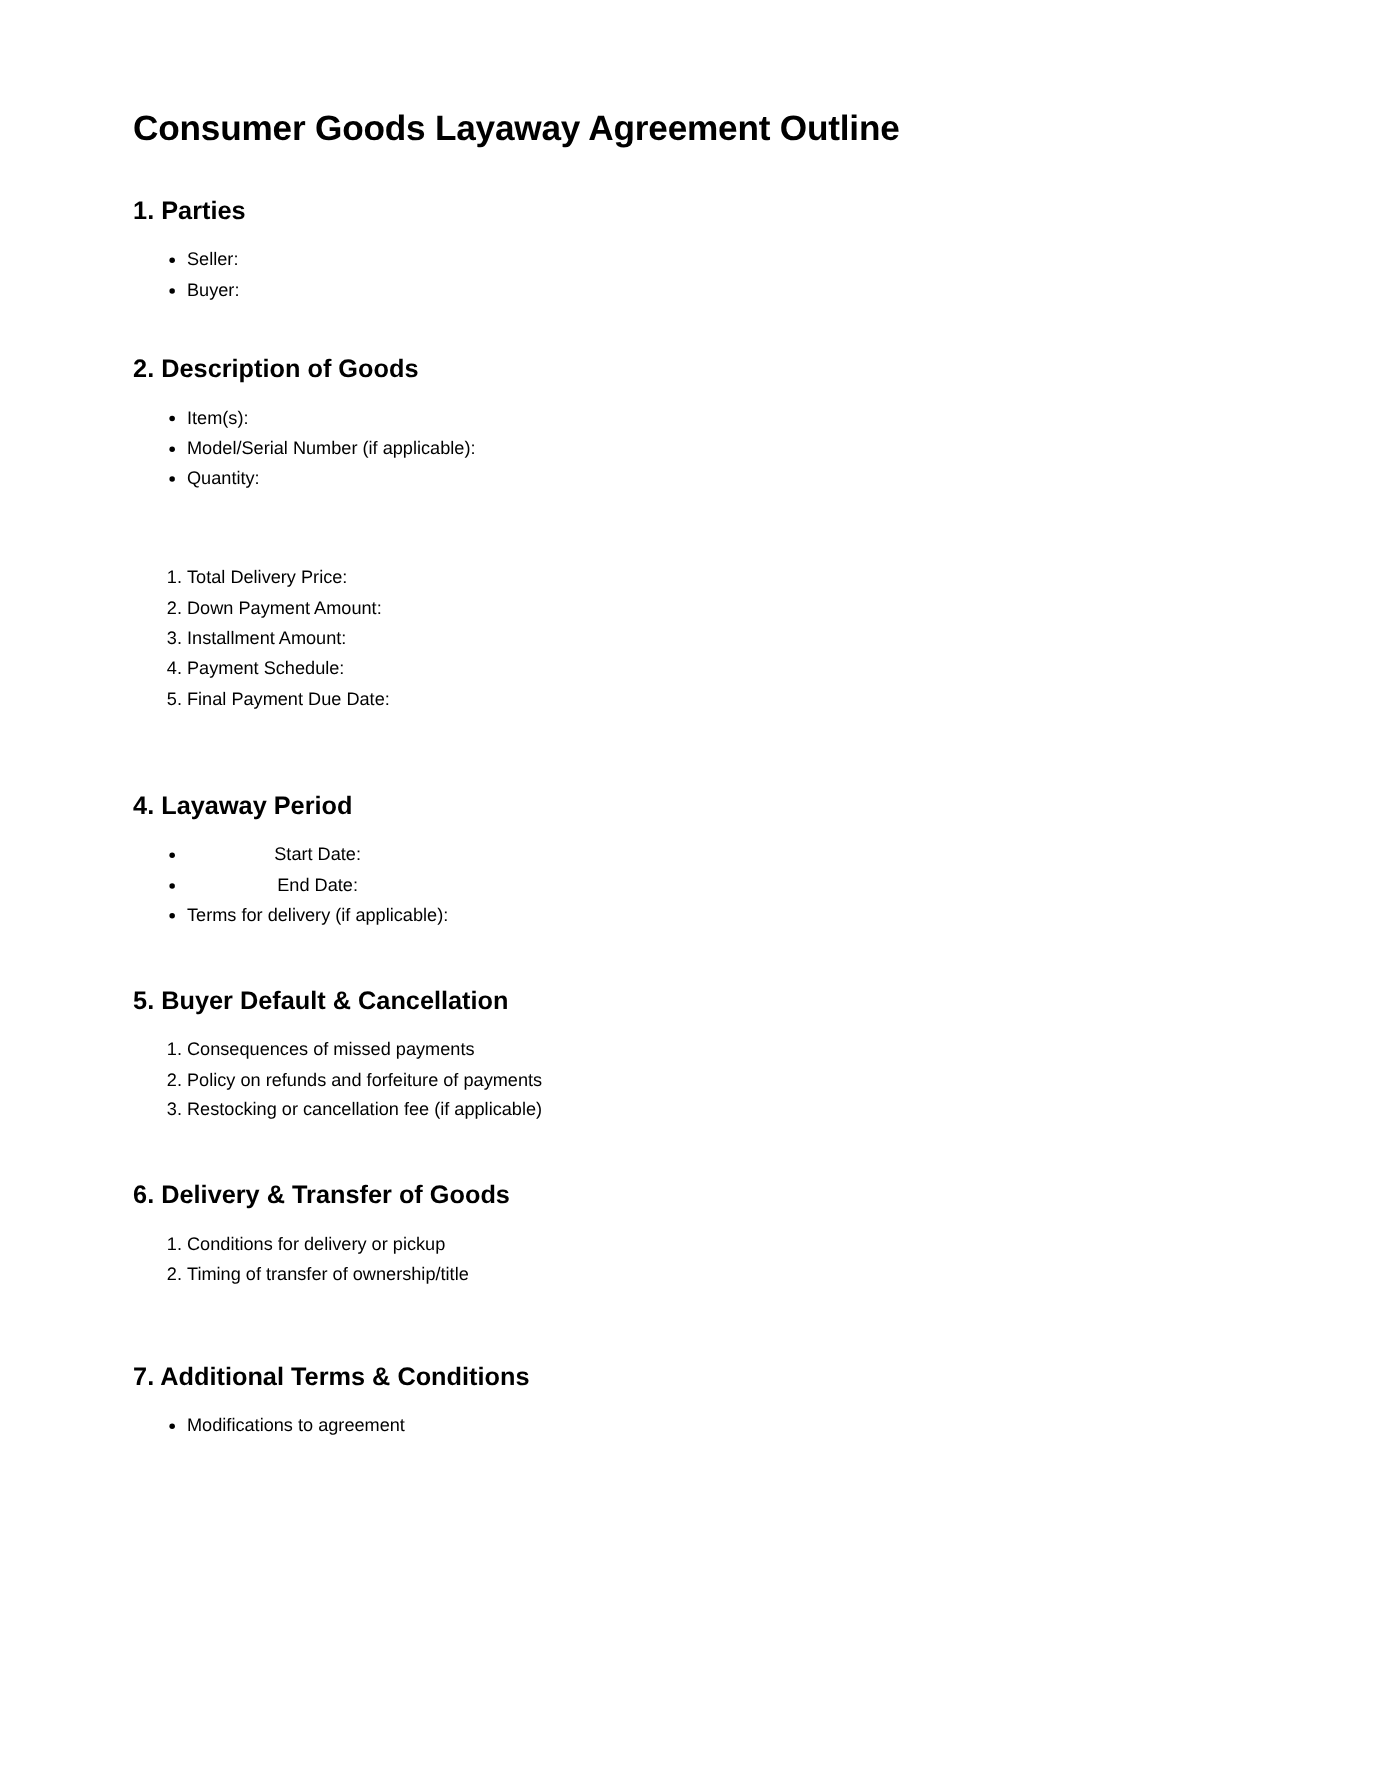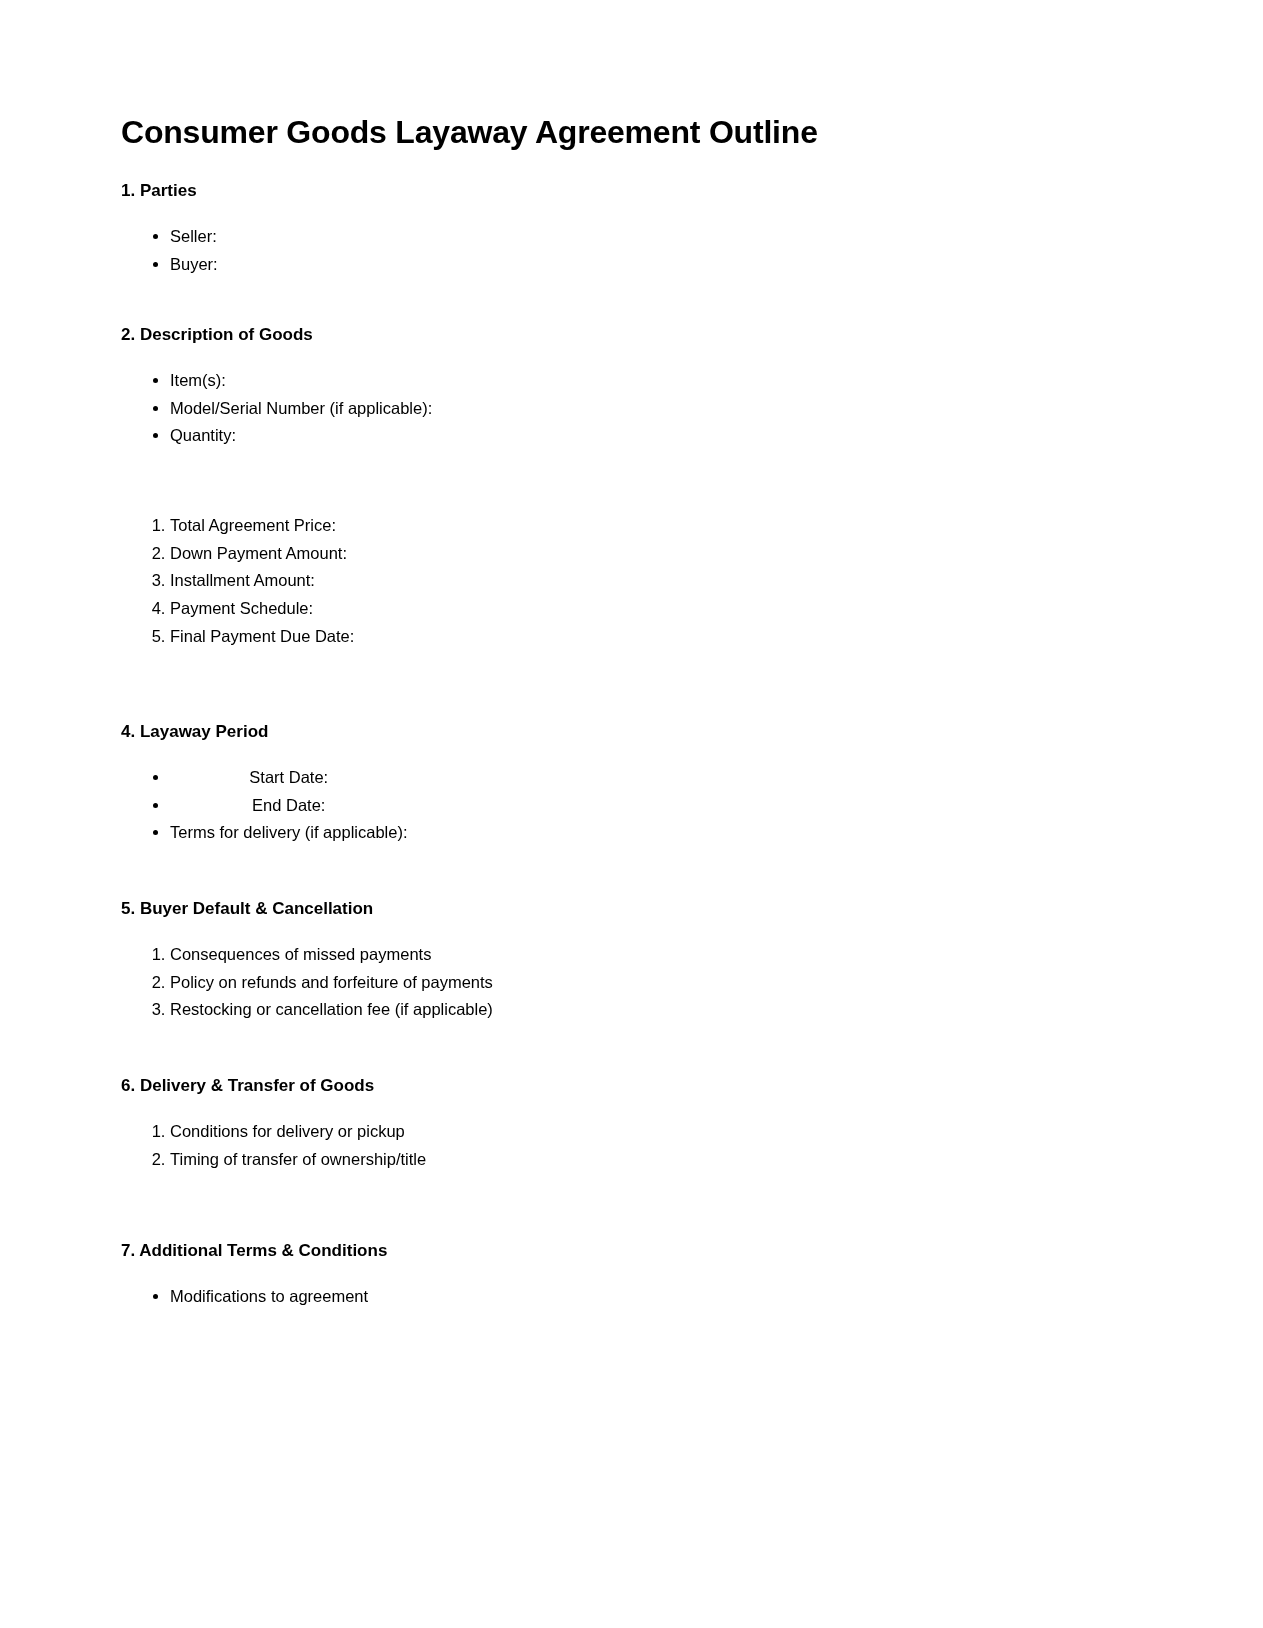--- a/index.html
+++ b/index.html
@@ -30,63 +30,63 @@
       width: 1000px;
     }
     h1 {
       font-size: 32px;
       font-weight: bold;
       margin: 0;
       line-height: 40px;
       letter-spacing: -0.2px;
     }
     h2 {
-      font-size: 17px;
+      font-size: 23px;
       font-weight: bold;
       margin: 0;
       line-height: 26px;
     }
     .section { position: absolute; left: 0; }
     ul, ol {
       margin: 12px;
       padding-left: 37px;
       font-size: 16.5px;
       line-height: 27.7px;
     }
     ul { list-style-type: disc; }
     ol { list-style-type: decimal; }
     li { padding-left: 0; }
   </style>
 </head>
 <body>
 
 <div class="viewport">
   <div class="doc">
-    <h1 style="position:absolute; top:16px; left:0; white-space:nowrap;">Consumer Goods Layaway Agreement Outline</h1>
+    <h1 style="position:absolute; top:0; left:0; white-space:nowrap;">Consumer Goods Layaway Agreement Outline</h1>
 
     <div class="section" style="top:82px;">
       <h2>1. Parties</h2>
       <ul style="margin-top:19px;">
         <li>Seller:</li>
         <li>Buyer:</li>
       </ul>
     </div>
 
     <div class="section" style="top:226px;">
       <h2>2. Description of Goods</h2>
       <ul style="margin-top:19px;">
         <li>Item(s):</li>
         <li>Model/Serial Number (if applicable):</li>
         <li>Quantity:</li>
       </ul>
     </div>
 
     <div class="section" style="top:397px;">
       <ol style="margin-top:19px;">
-        <li>Total Agreement Price:</li>
+        <li>Total Delivery Price:</li>
         <li>Down Payment Amount:</li>
         <li>Installment Amount:</li>
         <li>Payment Schedule:</li>
         <li>Final Payment Due Date:</li>
       </ol>
     </div>
 
     <div class="section" style="top:623px;">
       <h2>4. Layaway Period</h2>
       <ul style="margin-top:19px;text-align:center;">

